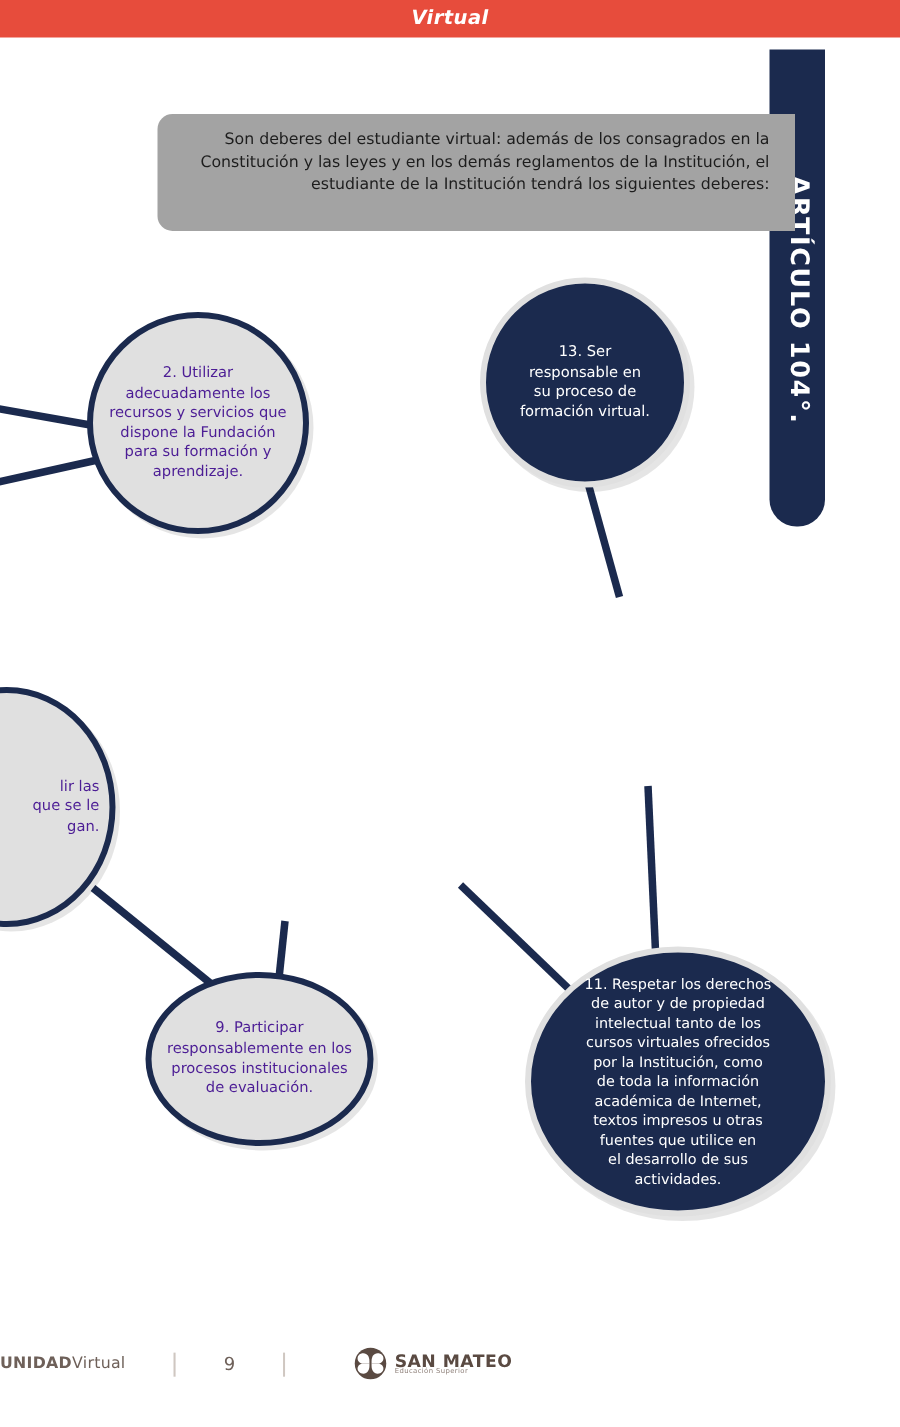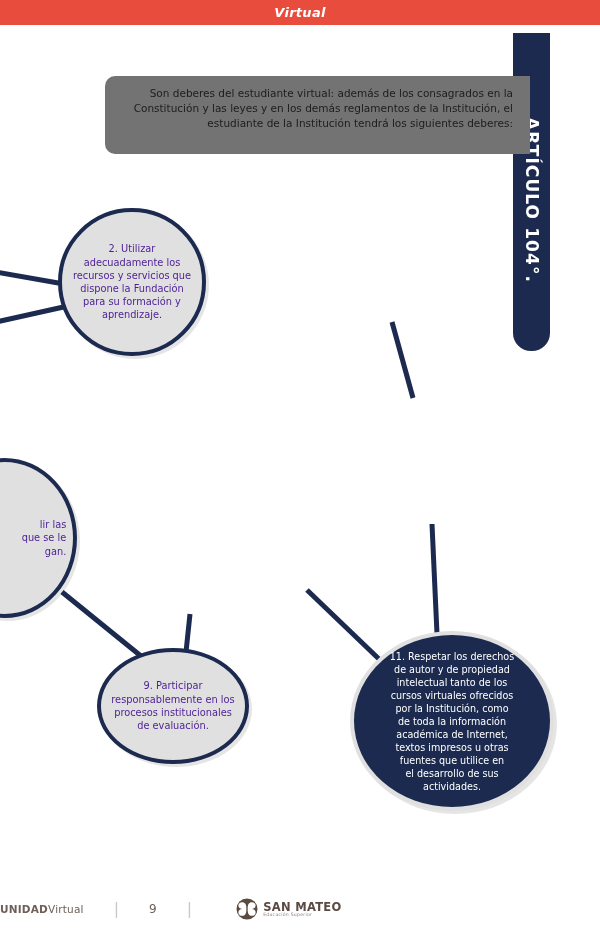--- a/index.html
+++ b/index.html
@@ -70,21 +70,21 @@
     white-space: nowrap;
   }
 
   
   #intro-banner {
     position: absolute;
     left: 105px;
     top: 76px;
     width: 425px;
     height: 78px;
-    background: #737373;
+    background: #a3a3a3;
     border-top-left-radius: 10px;
     border-bottom-left-radius: 10px;
     box-sizing: border-box;
   }
   #intro-text {
     position: absolute;
     left: 18px;
     top: 10px;
     width: 390px;
     color: #1d1d1d;
@@ -246,20 +246,26 @@
 
   <div class="node light" id="node-2">
     <span class="node-text">2. Utilizar
 adecuadamente los
 recursos y servicios que
 dispone la Fundación
 para su formación y
 aprendizaje.</span>
   </div>
 
+  <div class="node dark" id="node-13">
+    <span class="node-text">13. Ser
+responsable en
+su proceso de
+formación virtual.</span>
+  </div>
 
 
 
   <div class="node dark" id="node-11">
     <span class="node-text">11. Respetar los derechos
 de autor y de propiedad
 intelectual tanto de los
 cursos virtuales ofrecidos
 por la Institución, como
 de toda la información

